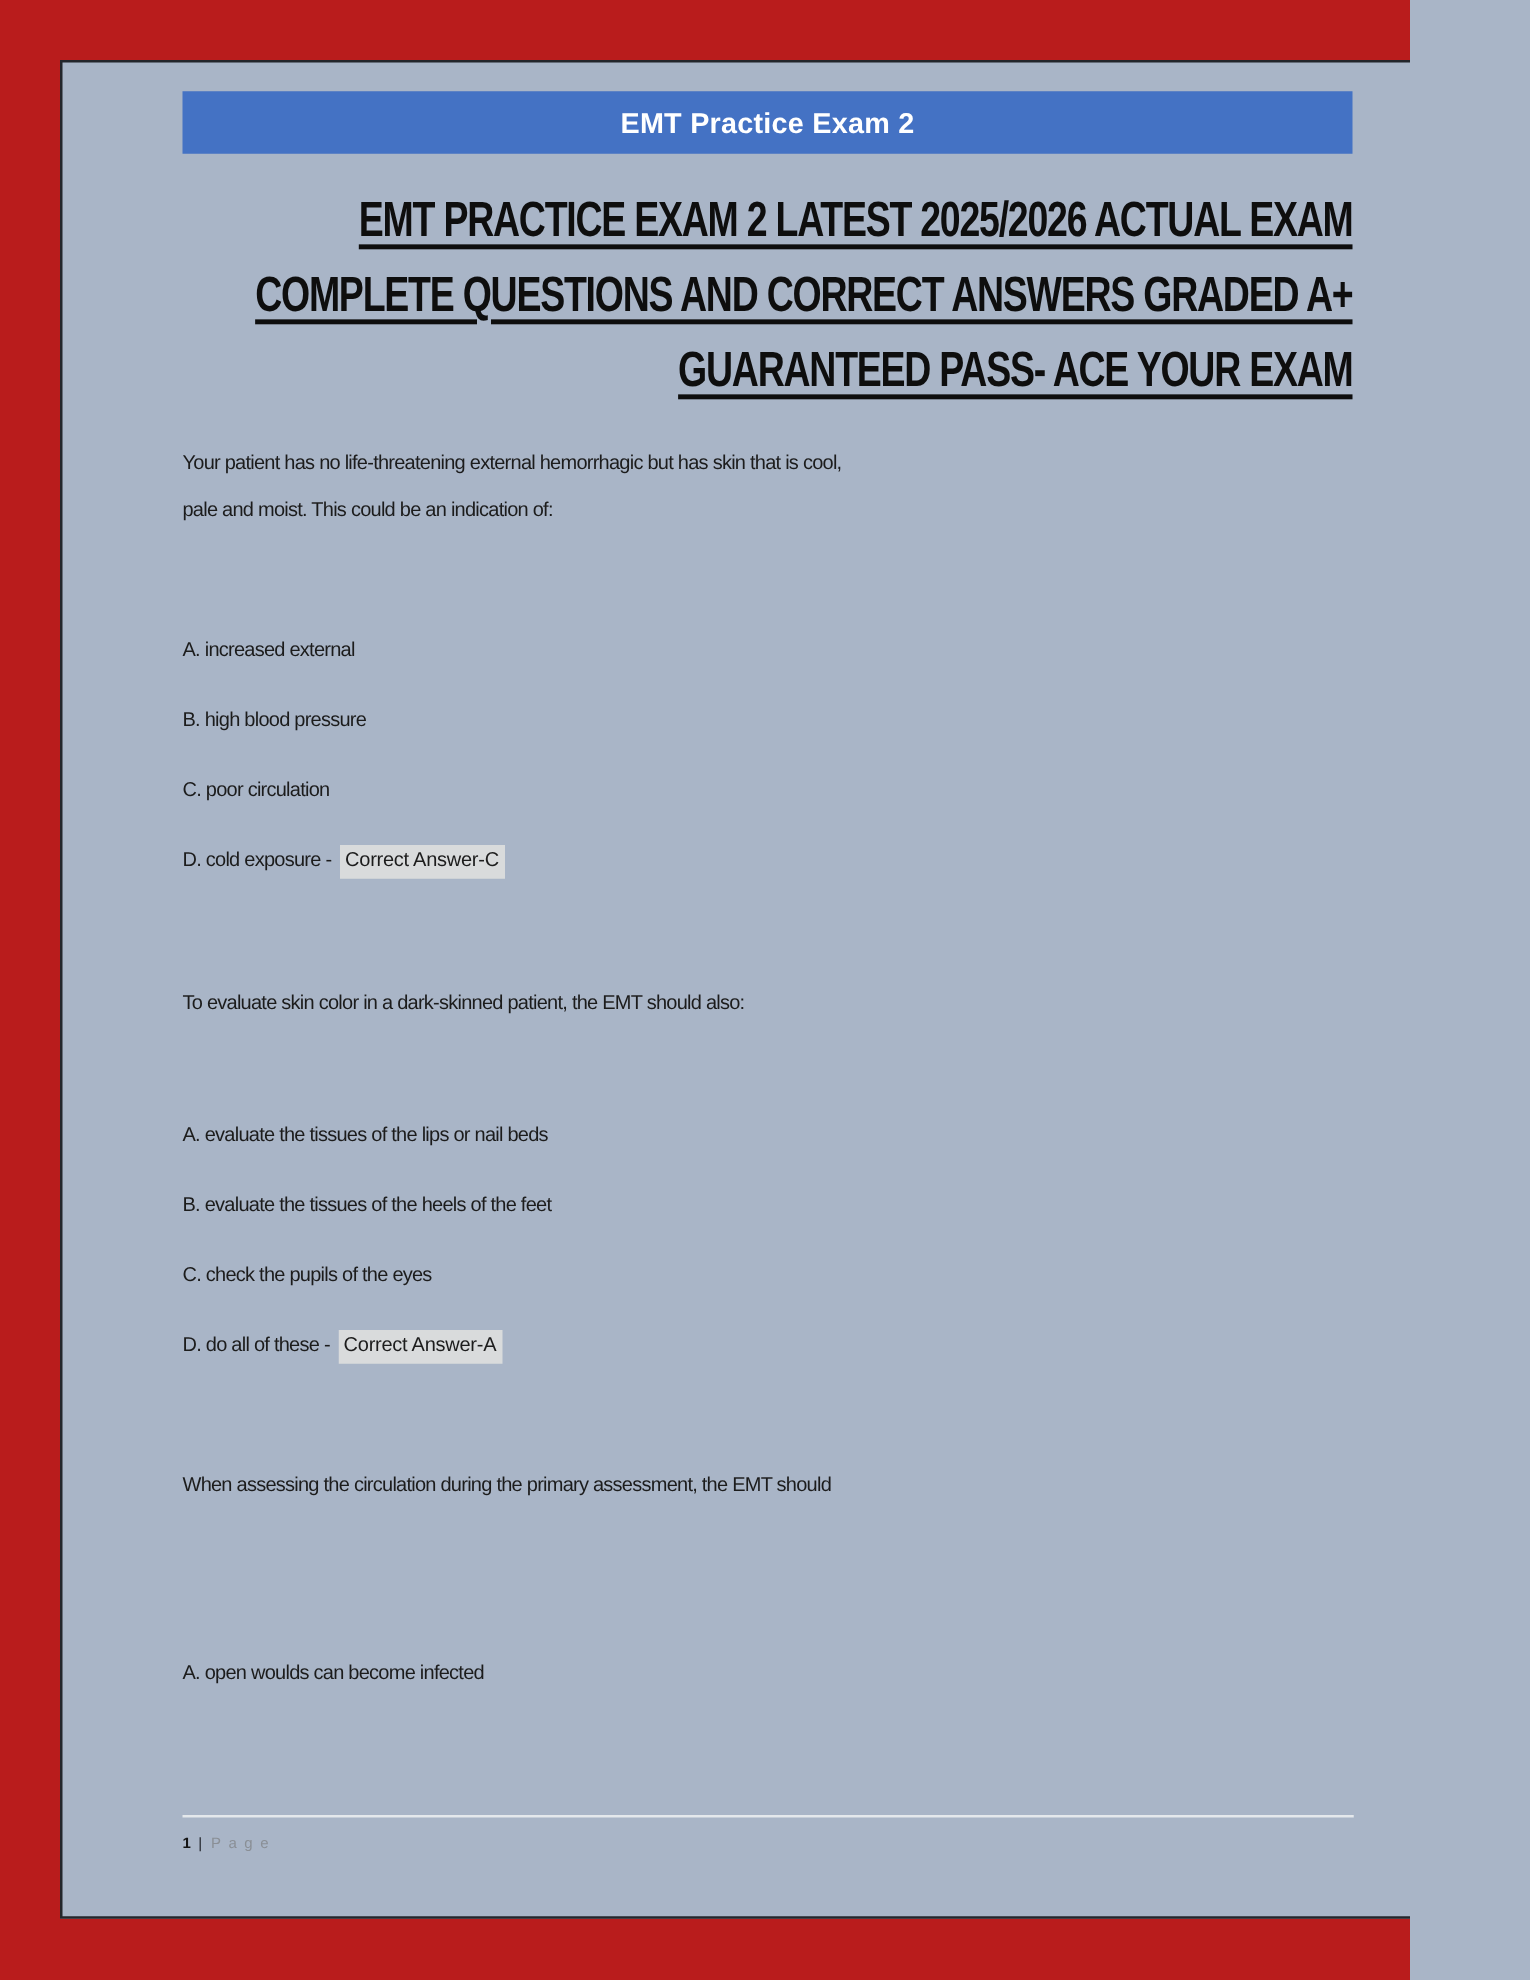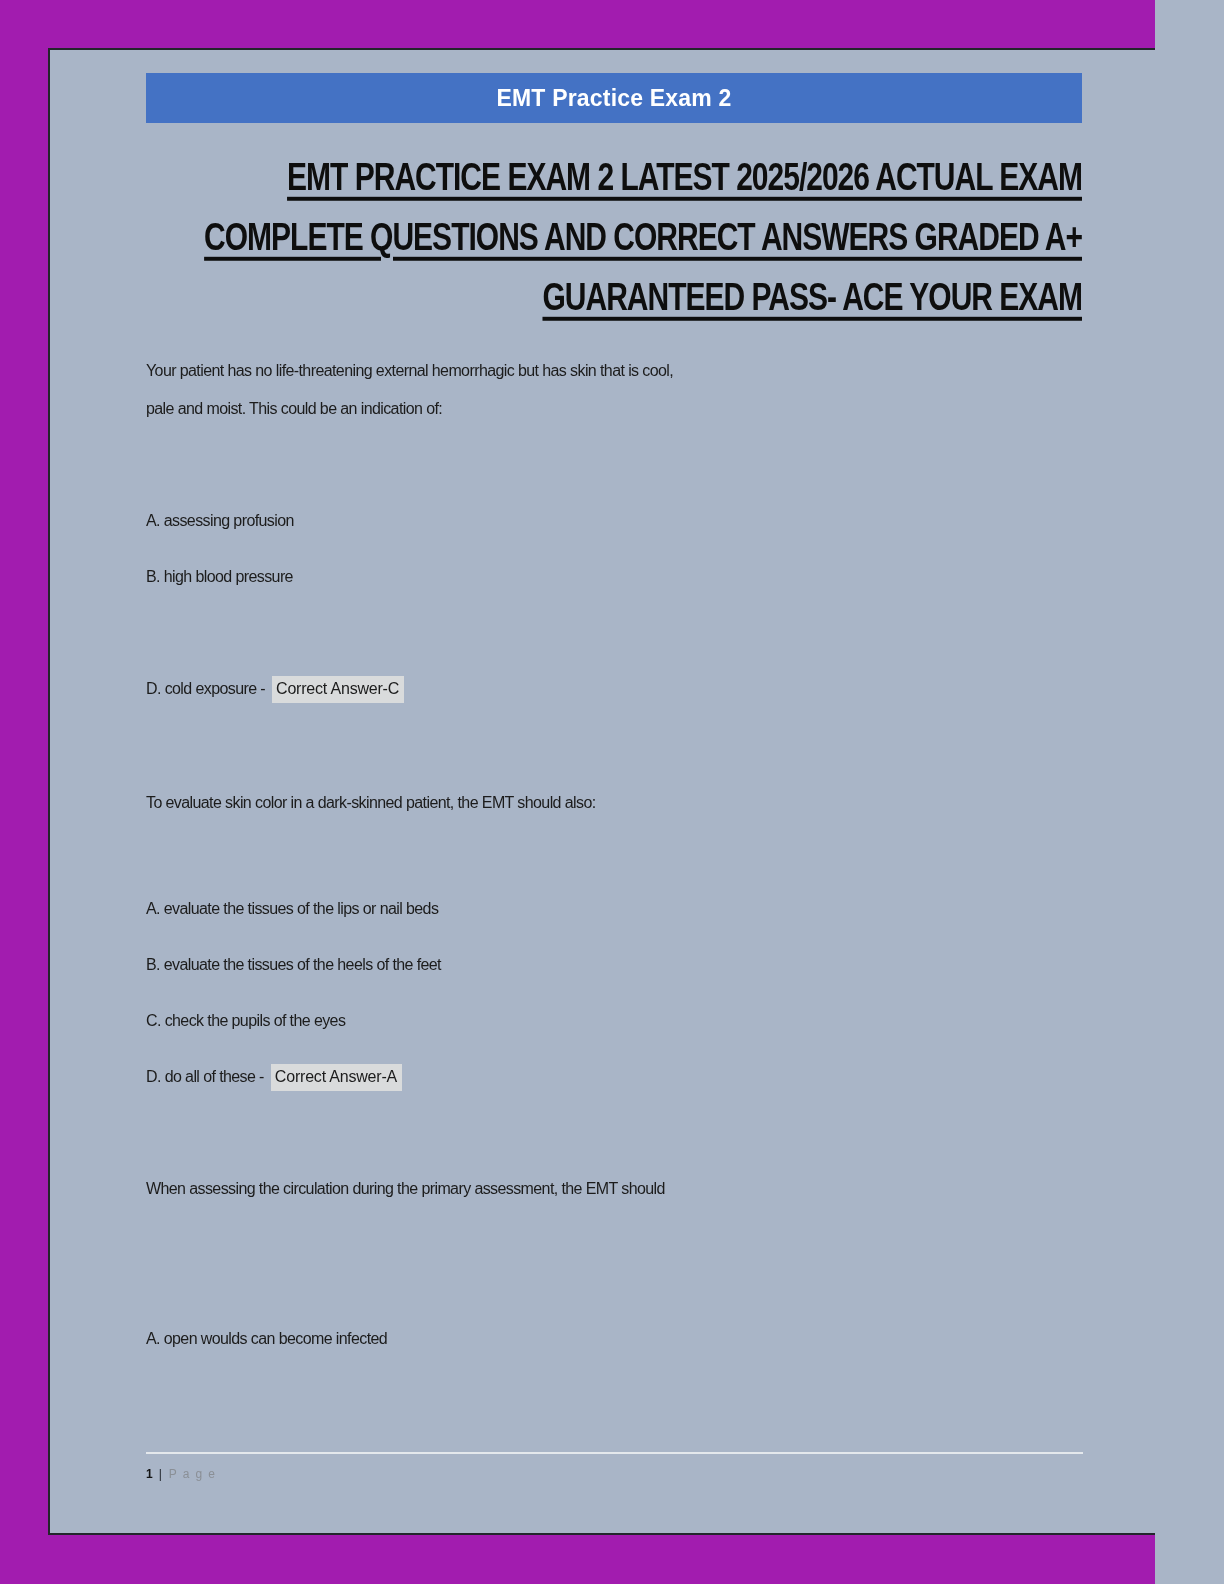--- a/index.html
+++ b/index.html
@@ -5,23 +5,22 @@
   html, body {
     margin: 0;
     padding: 0;
     background: #a9b5c7;
     font-family: "Liberation Sans", sans-serif;
   }
   .canvas {
     position: relative;
     width: 1128px;
     height: 1584px;
-    background: #a21caf;
+    background: #b91c1c;
     overflow: hidden;
-    padding-left: 27px;
   }
   .page-frame {
     position: absolute;
     left: 48px;
     top: 48px;
     width: 1128px;
     height: 1487px;
     border: 2px solid #23262b;
     box-sizing: border-box;
     background: #a9b5c7;
@@ -129,24 +128,27 @@
       <span class="title-line">EMT PRACTICE EXAM 2 LATEST 2025/2026 ACTUAL EXAM</span>
       <span class="title-line">COMPLETE QUESTIONS AND CORRECT ANSWERS GRADED A+</span>
       <span class="title-line">GUARANTEED PASS- ACE YOUR EXAM</span>
     </div>
 
     <div class="q-head" style="top:302px">
       <div class="q-line">Your patient has no life-threatening external hemorrhagic but has skin that is cool,</div>
       <div class="q-line">pale and moist. This could be an indication of:</div>
     </div>
     <div class="opt" style="top:452px">
-      <span>A. assessing profusion</span>
+      <span>A. increased external</span>
     </div>
     <div class="opt" style="top:508px">
       <span>B. high blood pressure</span>
+    </div>
+    <div class="opt" style="top:564px">
+      <span>C. poor circulation</span>
     </div>
     <div class="opt" style="top:620px">
       <span>D. cold exposure -</span><span class="hl">Correct Answer-C</span>
     </div>
 
     <div class="q-head" style="top:734px">
       <div class="q-line">To evaluate skin color in a dark-skinned patient, the EMT should also:</div>
     </div>
     <div class="opt" style="top:840px">
       <span>A. evaluate the tissues of the lips or nail beds</span>

